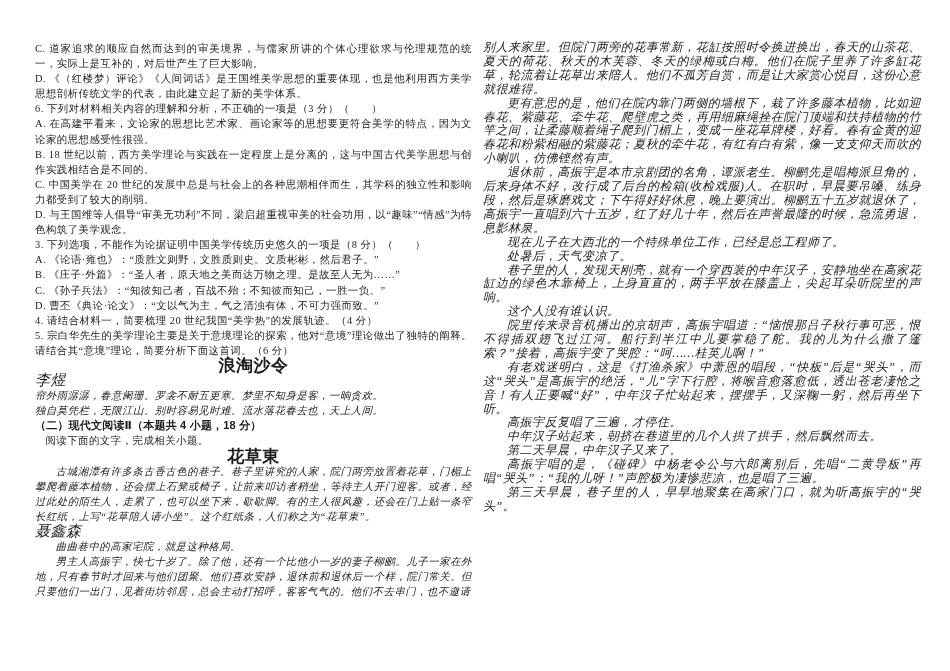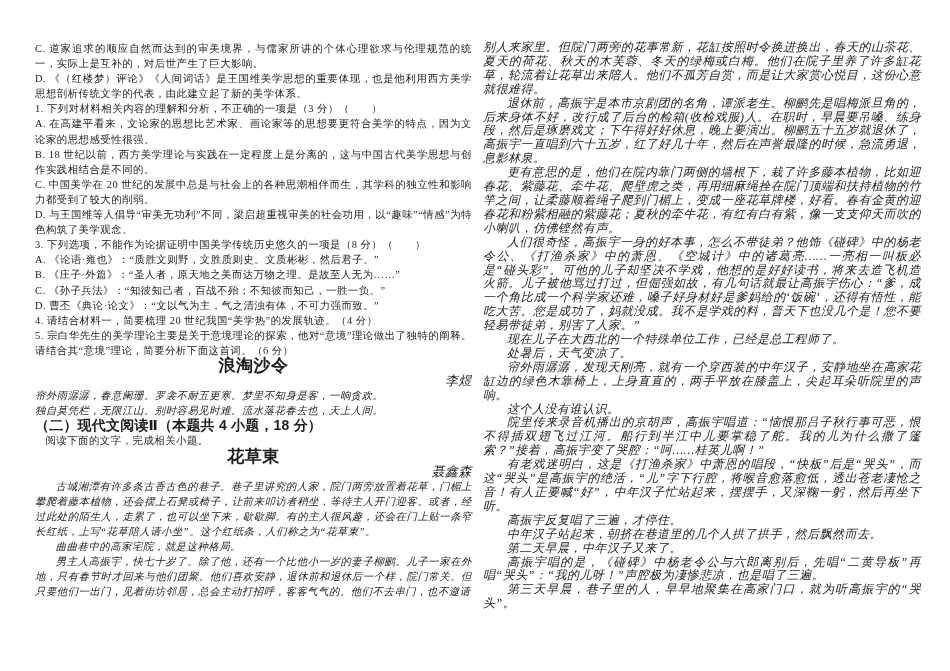--- a/index.html
+++ b/index.html
@@ -50,71 +50,70 @@
   .poem {
     word-break: keep-all;
   }
   .center-bold {
     text-align: center;
     font-weight: bold;
     font-size: 17px;
     font-style: normal;
   }
   .center-kaiti {
-    text-align: right;
-    font-size: 13px;
+    text-align: left;
+    font-size: 15px;
   }
   .heading-bold {
     font-weight: bold;
-    font-size: 14px;
+    font-size: 11px;
     font-family: "Liberation Sans", "DejaVu Sans", sans-serif;
     letter-spacing: 0.2px;
     text-align: left;
   }
   .intro { text-indent: 1em; }
 </style>
 </head>
 <body>
 
 <div class="page">
   <div id="left-column" class="column">
       <div class="blk option">C. 道家追求的顺应自然而达到的审美境界，与儒家所讲的个体心理欲求与伦理规范的统一，实际上是互补的，对后世产生了巨大影响。</div>
       <div class="blk option">D. 《（红楼梦）评论》《人间词话》是王国维美学思想的重要体现，也是他利用西方美学思想剖析传统文学的代表，由此建立起了新的美学体系。</div>
-      <div class="blk question">1. 下列对材料相关内容的理解和分析，不正确的一项是（3 分）（　　）</div>
+      <div class="blk question">6. 下列对材料相关内容的理解和分析，不正确的一项是（3 分）（　　）</div>
       <div class="blk option">A. 在高建平看来，文论家的思想比艺术家、画论家等的思想要更符合美学的特点，因为文论家的思想感受性很强。</div>
       <div class="blk option">B. 18 世纪以前，西方美学理论与实践在一定程度上是分离的，这与中国古代美学思想与创作实践相结合是不同的。</div>
       <div class="blk option">C. 中国美学在 20 世纪的发展中总是与社会上的各种思潮相伴而生，其学科的独立性和影响力都受到了较大的削弱。</div>
       <div class="blk option">D. 与王国维等人倡导“审美无功利”不同，梁启超重视审美的社会功用，以“趣味”“情感”为特色构筑了美学观念。</div>
       <div class="blk question">3. 下列选项，不能作为论据证明中国美学传统历史悠久的一项是（8 分）（　　）</div>
       <div class="blk option">A. 《论语·雍也》：“质胜文则野，文胜质则史。文质彬彬，然后君子。”</div>
       <div class="blk option">B. 《庄子·外篇》：“圣人者，原天地之美而达万物之理。是故至人无为……”</div>
       <div class="blk option">C. 《孙子兵法》：“知彼知己者，百战不殆；不知彼而知己，一胜一负。”</div>
       <div class="blk option">D. 曹丕《典论·论文》：“文以气为主，气之清浊有体，不可力强而致。”</div>
       <div class="blk question">4. 请结合材料一，简要梳理 20 世纪我国“美学热”的发展轨迹。（4 分）</div>
       <div class="blk question">5. 宗白华先生的美学理论主要是关于意境理论的探索，他对“意境”理论做出了独特的阐释。请结合其“意境”理论，简要分析下面这首词。（6 分）</div>
       <div class="blk center-bold">浪淘沙令</div>
       <div class="blk center-kaiti">李煜</div>
       <div class="blk poem">帘外雨潺潺，春意阑珊。罗衾不耐五更寒。梦里不知身是客，一晌贪欢。</div>
       <div class="blk poem">独自莫凭栏，无限江山。别时容易见时难。流水落花春去也，天上人间。</div>
       <div class="blk heading-bold">（二）现代文阅读Ⅱ（本题共 4 小题，18 分）</div>
       <div class="blk intro">阅读下面的文字，完成相关小题。</div>
       <div class="blk center-bold">花草東</div>
+      <div class="blk story">古城湘潭有许多条古香古色的巷子。巷子里讲究的人家，院门两旁放置着花草，门楣上攀爬着藤本植物，还会摆上石凳或椅子，让前来叩访者稍坐，等待主人开门迎客。或者，经过此处的陌生人，走累了，也可以坐下来，歇歇脚。有的主人很风趣，还会在门上贴一条窄长红纸，上写“花草陪人请小坐”。这个红纸条，人们称之为“花草東”。</div>
       <div class="blk center-kaiti">聂鑫森</div>
-      <div class="blk story">古城湘潭有许多条古香古色的巷子。巷子里讲究的人家，院门两旁放置着花草，门楣上攀爬着藤本植物，还会摆上石凳或椅子，让前来叩访者稍坐，等待主人开门迎客。或者，经过此处的陌生人，走累了，也可以坐下来，歇歇脚。有的主人很风趣，还会在门上贴一条窄长红纸，上写“花草陪人请小坐”。这个红纸条，人们称之为“花草東”。</div>
       <div class="blk story">曲曲巷中的高家宅院，就是这种格局。</div>
       <div class="blk story">男主人高振宇，快七十岁了。除了他，还有一个比他小一岁的妻子柳鹂。儿子一家在外地，只有春节时才回来与他们团聚。他们喜欢安静，退休前和退休后一个样，院门常关。但只要他们一出门，见着街坊邻居，总会主动打招呼，客客气气的。他们不去串门，也不邀请</div>
     </div>
   <div id="right-column" class="column">
       <div class="blk story-noindent">别人来家里。但院门两旁的花事常新，花缸按照时令换进换出，春天的山茶花、夏天的荷花、秋天的木芙蓉、冬天的绿梅或白梅。他们在院子里养了许多缸花草，轮流着让花草出来陪人。他们不孤芳自赏，而是让大家赏心悦目，这份心意就很难得。</div>
+      <div class="blk story">更有意思的是，他们在院内靠门两侧的墙根下，栽了许多藤本植物，比如迎春花、紫藤花、牵牛花、爬壁虎之类，再用细麻绳拴在院门顶端和扶持植物的竹竿之间，让柔藤顺着绳子爬到门楣上，变成一座花草牌楼，好看。春有金黄的迎春花和粉紫相融的紫藤花；夏秋的牵牛花，有红有白有紫，像一支支仰天而吹的小喇叭，仿佛铿然有声。</div>
       <div class="blk story">退休前，高振宇是本市京剧团的名角，谭派老生。柳鹂先是唱梅派旦角的，后来身体不好，改行成了后台的检箱(收检戏服)人。在职时，早晨要吊嗓、练身段，然后是琢磨戏文；下午得好好休息，晚上要演出。柳鹂五十五岁就退休了，高振宇一直唱到六十五岁，红了好几十年，然后在声誉最隆的时候，急流勇退，息影林泉。</div>
-      <div class="blk story">更有意思的是，他们在院内靠门两侧的墙根下，栽了许多藤本植物，比如迎春花、紫藤花、牵牛花、爬壁虎之类，再用细麻绳拴在院门顶端和扶持植物的竹竿之间，让柔藤顺着绳子爬到门楣上，变成一座花草牌楼，好看。春有金黄的迎春花和粉紫相融的紫藤花；夏秋的牵牛花，有红有白有紫，像一支支仰天而吹的小喇叭，仿佛铿然有声。</div>
-      <div class="blk story">人们很奇怪，高振宇一身的好本事，怎么不带徒弟？他饰《碰碑》中的杨老令公、《打渔杀家》中的萧恩、《空城计》中的诸葛亮……一亮相一叫板必是“碰头彩”。可他的儿子却坚决不学戏，他想的是好好读书，将来去造飞机造火箭。儿子被他骂过打过，但倔强如故，有几句话就最让高振宇伤心：“爹，成一个角比成一个科学家还难，嗓子好身材好是爹妈给的‘饭碗’，还得有悟性，能吃大苦。您是成功了，妈就没成。我不是学戏的料，普天下也没几个是！您不要轻易带徒弟，别害了人家。”</div>
       <div class="blk story">现在儿子在大西北的一个特殊单位工作，已经是总工程师了。</div>
       <div class="blk story">处暑后，天气变凉了。</div>
-      <div class="blk story">帘外雨潺潺，发现天刚亮，就有一个穿西装的中年汉子，安静地坐在高家花缸边的绿色木靠椅上，上身直直的，两手平放在膝盖上，尖起耳朵听院里的声响。</div>
+      <div class="blk story">巷子里的人，发现天刚亮，就有一个穿西装的中年汉子，安静地坐在高家花缸边的绿色木靠椅上，上身直直的，两手平放在膝盖上，尖起耳朵听院里的声响。</div>
       <div class="blk story">这个人没有谁认识。</div>
       <div class="blk story">院里传来录音机播出的京胡声，高振宇唱道：“恼恨那吕子秋行事可恶，恨不得插双翅飞过江河。船行到半江中儿要掌稳了舵。我的儿为什么撒了篷索？”接着，高振宇变了哭腔：“呵……桂英儿啊！”</div>
       <div class="blk story">有老戏迷明白，这是《打渔杀家》中萧恩的唱段，“快板”后是“哭头”，而这“哭头”是高振宇的绝活，“儿”字下行腔，将喉音愈落愈低，透出苍老凄怆之音！有人正要喊“好”，中年汉子忙站起来，摆摆手，又深鞠一躬，然后再坐下听。</div>
       <div class="blk story">高振宇反复唱了三遍，才停住。</div>
       <div class="blk story">中年汉子站起来，朝挤在巷道里的几个人拱了拱手，然后飘然而去。</div>
       <div class="blk story">第二天早晨，中年汉子又来了。</div>
       <div class="blk story">高振宇唱的是，《碰碑》中杨老令公与六郎离别后，先唱“二黄导板”再唱“哭头”：“我的儿呀！”声腔极为凄惨悲凉，也是唱了三遍。</div>
       <div class="blk story">第三天早晨，巷子里的人，早早地聚集在高家门口，就为听高振宇的“哭头”。</div>
     </div>
 </div>

